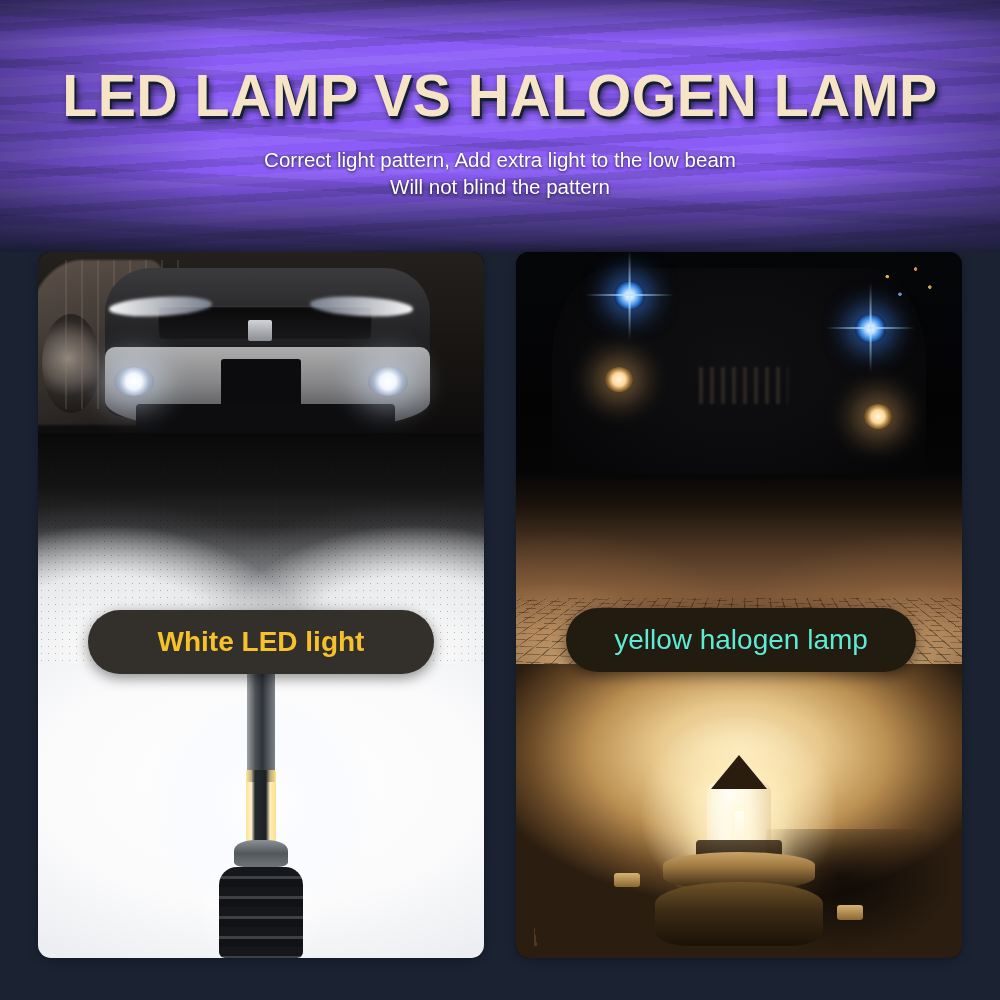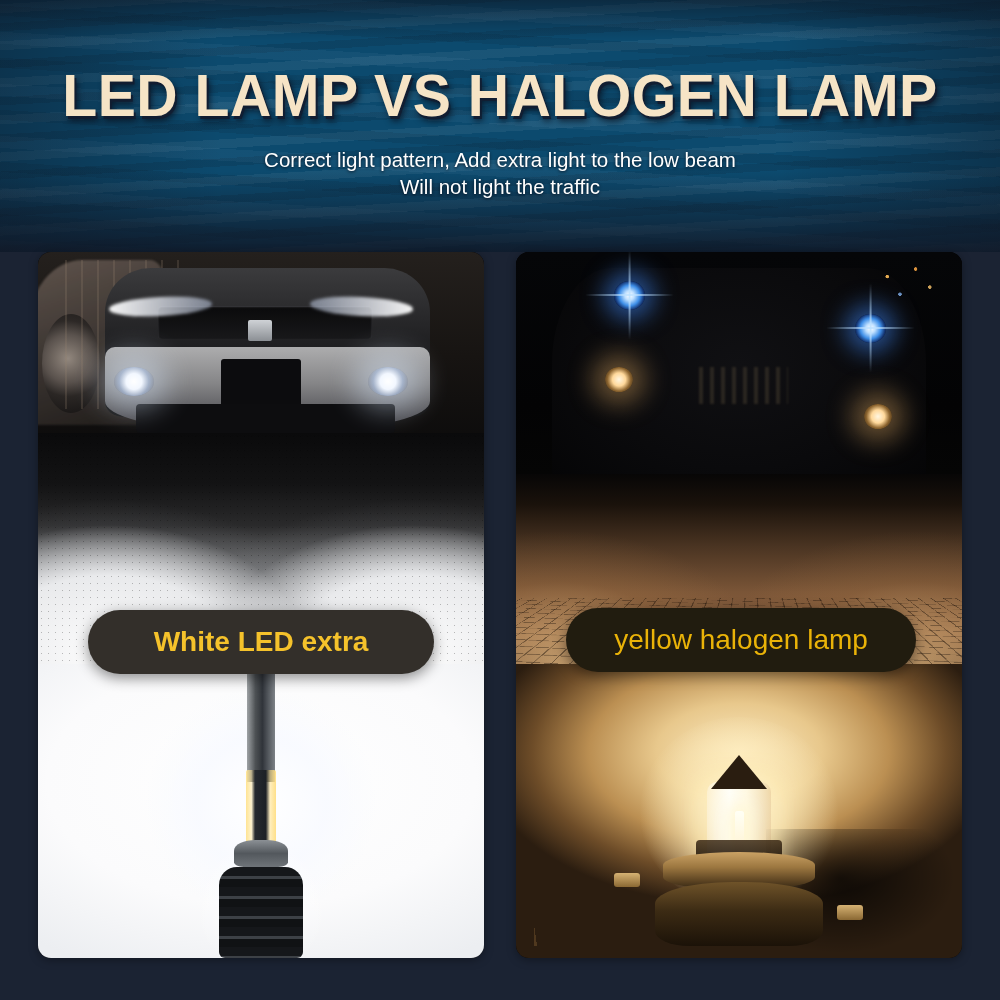--- a/index.html
+++ b/index.html
@@ -25,21 +25,21 @@
 
   
   .header {
     position: absolute;
     left: 0; top: 0;
     width: 1000px;
     height: 252px;
     overflow: hidden;
     background:
       linear-gradient(100deg, #26364c 0%, #33567c 38%, #3a6punt 0%, #3b6285 55%, #2b3e57 100%);
-    background-color: #0c4a6e;
+    background-color: #8b5cf6;
   }
   .header-base {
     position: absolute;
     inset: 0;
     background:
       radial-gradient(ellipse 900px 420px at 52% 48%, rgba(94,140,186,.55) 0%, rgba(60,96,138,.30) 45%, rgba(22,32,48,0) 78%),
       linear-gradient(180deg, #1d2troll 0%, #223750 0%, #2e4f73 30%, #35597f 52%, #24384f 85%, #1b2638 100%);
   }
   
   .stripes {
@@ -441,41 +441,41 @@
     width: 346px; height: 64px;
     background: #332f2a;
     color: #f5c22b;
     font-size: 28px;
     font-weight: bold;
   }
   .badge-right {
     left: 50px; top: 356px;
     width: 350px; height: 64px;
     background: #211c0f;
-    color: #eab308;
+    color: #5eead4;
     font-size: 28px;
     font-weight: normal;
   }
 </style>
 </head>
 <body>
 
 <div class="poster">
 
   <div class="header">
     <div class="header-base"></div>
     <div class="stripes"></div>
     <div class="stripes b"></div>
     <div class="header-vig"></div>
 
     <div class="title">LED LAMP VS HALOGEN LAMP</div>
 
     <div class="subtitle">
       <span>Correct light pattern, Add extra light to the low beam</span>
-      <span class="subtitle-line2">Will not light the traffic</span>
+      <span class="subtitle-line2">Will not blind the pattern</span>
     </div>
   </div>
 
   <div class="cards">
 
     <div class="card">
 
       <div class="photo photo-top">
         <div class="led-scene">
           <div class="led-garage"></div>
@@ -500,21 +500,21 @@
       <div class="photo photo-bottom">
         <div class="bulb-white"></div>
         <div class="led-glow"></div>
         <div class="led-stem"></div>
         <div class="led-chip"></div>
         <div class="led-baseglow"></div>
         <div class="led-neck"></div>
         <div class="led-base"></div>
       </div>
 
-      <div class="badge badge-left">White LED extra</div>
+      <div class="badge badge-left">White LED light</div>
     </div>
 
     <div class="card">
 
       <div class="photo photo-top">
         <div class="hal-scene">
           <div class="hal-night"></div>
           <div class="hal-carmass"></div>
           <div class="hal-logo"></div>
           <div class="hal-tinylights"></div>

